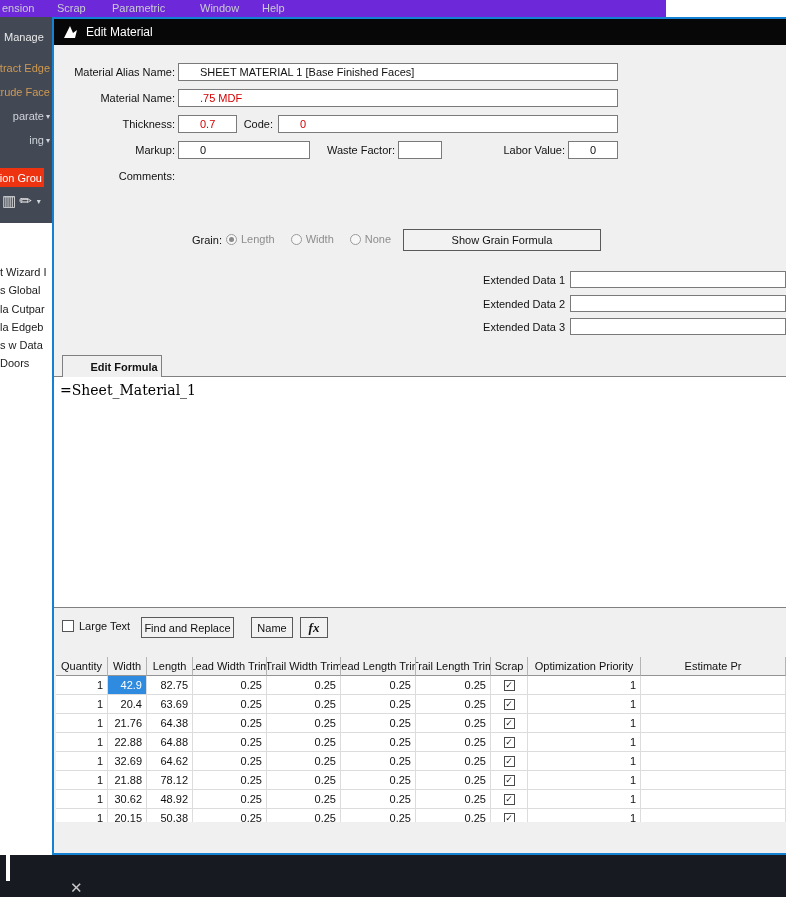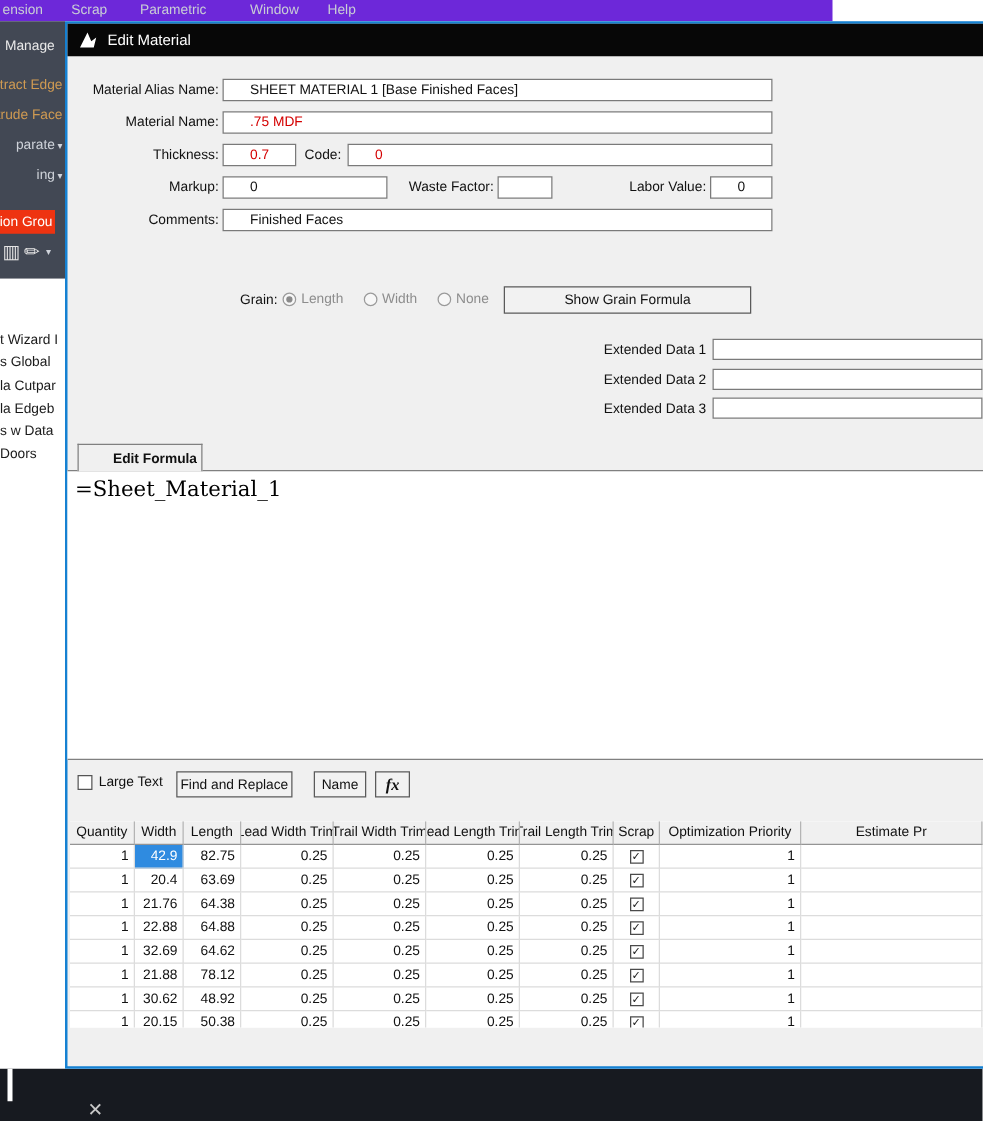--- a/index.html
+++ b/index.html
@@ -53,21 +53,21 @@
   .rdot { width:5px; height:5px; border-radius:50%; background:#8a8a8a; }
 
   .btn { position:absolute; background:#f2f2f2; border:1px solid #5a5a5a; display:flex;
          align-items:center; justify-content:center; color:#111; cursor:default; }
 
   .tab { position:absolute; left:8px; top:336px; width:100px; height:22px; background:#f0f0f0;
          border:1px solid #808080; border-bottom:none; z-index:2; display:flex; align-items:center;
          justify-content:center; font-weight:bold;padding-left:24px; }
   .formula-panel { position:absolute; left:0; top:357px; width:736px; height:232px; background:#ffffff;
                    border-top:1px solid #808080; border-bottom:1px solid #808080; }
-  .formula-text { position:absolute; left:6px; top:5px; font-family:"DejaVu Serif", serif; font-size:17px; color:#000;text-align:center; }
+  .formula-text { position:absolute; left:6px; top:5px; font-family:"DejaVu Serif", serif; font-size:14px; color:#000;text-align:center; }
 
   .chk { position:absolute; left:8px; top:601px; width:12px; height:12px; background:#fff; border:1px solid #555; }
   .chk-label { position:absolute; left:25px; top:601px; }
   .fx { font-family:"Liberation Serif", serif; font-style:italic; font-weight:bold; font-size:13px; }
 
   
   .grid { position:absolute; left:2px; top:638px; width:734px; height:165px; overflow:hidden; background:#fff; }
   .thead { display:flex; height:19px; background:#f0f0f0; }
   .thcell { border-right:1px solid #b4b4b4; border-bottom:1px solid #949494; display:flex;
             align-items:center; justify-content:center; overflow:hidden; white-space:nowrap; }
@@ -152,21 +152,20 @@
   <input class="finput red" style="left: 224px; top: 96px; width: 340px;" value="0">
 
   <div class="flabel" style="left:0;width:121px;top:122px">Markup:</div>
   <input class="finput" style="left: 124px; top: 122px; width: 132px;" value="0">
   <div class="flabel" style="left:240px;width:101px;top:122px">Waste Factor:</div>
   <input class="finput" style="left: 344px; top: 122px; width: 43px;" value="0.15">
   <div class="flabel" style="left:400px;width:111px;top:122px">Labor Value:</div>
   <input class="finput" style="left: 514px; top: 122px; width: 50px;" value="0">
 
   <div class="flabel" style="left:0;width:121px;top:148px">Comments:</div>
-  <input class="finput" style="left: 124px; top: 148px; width: 440px;" value="Finished Faces">
 
   <div class="flabel" style="left:47px;width:121px;top:212px">Grain:</div>
   <div class="grain-row">
     <span class="radio">
       <span class="rcirc">
           <span class="rdot"></span>
         </span>
       <span>Length</span>
     </span>
     <span class="radio">

